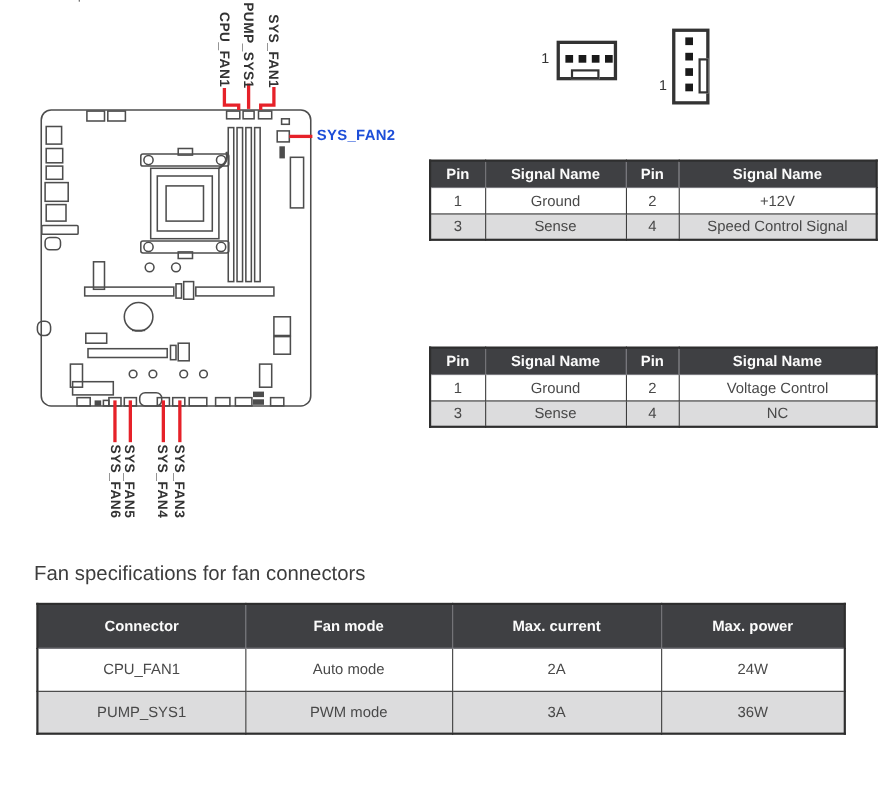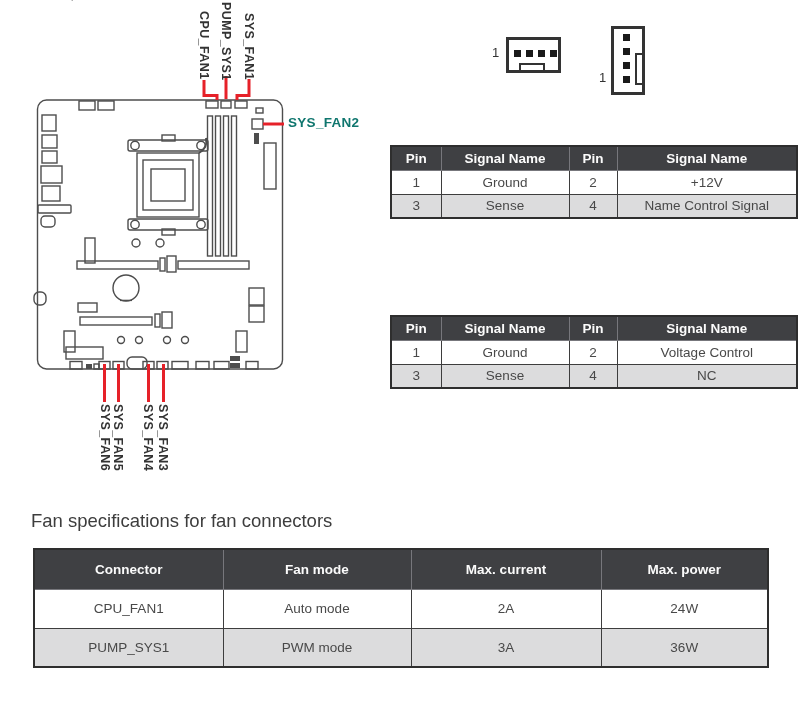--- a/index.html
+++ b/index.html
@@ -7,21 +7,21 @@
     position:relative; width:800px; height:717px; background:#fff;
     font-family:"Liberation Sans", sans-serif; overflow:hidden;
   }
   
   .vlabel {
     position:absolute; writing-mode:vertical-rl;
     font-size:12.5px; font-weight:600; letter-spacing:.4px; color:#333;
     white-space:nowrap; width:14px;
   }
   .hlabel {
-    position:absolute; font-size:13.5px; font-weight:600; letter-spacing:.3px; color:#0f766e;
+    position:absolute; font-size:13.5px; font-weight:600; letter-spacing:.3px; color:#1d4ed8;
     white-space:nowrap;
   }
   .artifact { position:absolute; left:71px; top:-4px; font-size:12px; color:#555; }
   
   .conn { position:absolute; box-sizing:border-box; border:3px solid #333; background:#fff; }
   .conn-h { left:506px; top:37px; width:55px; height:36px; }
   .conn-v { left:611px; top:26px; width:34px; height:69px; }
   .pin-sq { position:absolute; width:7px; height:7px; background:#1a1a1a; }
   .notch { position:absolute; box-sizing:border-box; border:2.5px solid #333; background:#fff; }
   .notch-h { left:10px; bottom:-2px; width:26px; height:9px; }
@@ -219,21 +219,21 @@
     <tr>
       <td>1</td>
       <td>Ground</td>
       <td>2</td>
       <td>+12V</td>
     </tr>
     <tr class="alt">
       <td>3</td>
       <td>Sense</td>
       <td>4</td>
-      <td>Name Control Signal</td>
+      <td>Speed Control Signal</td>
     </tr>
   </tbody>
     </table>
 
   <table class="dtable pin-table t-dc">
     <colgroup>
         <col style="width:50px">
         <col style="width:128px">
         <col style="width:48px">
         <col style="width:180px">

